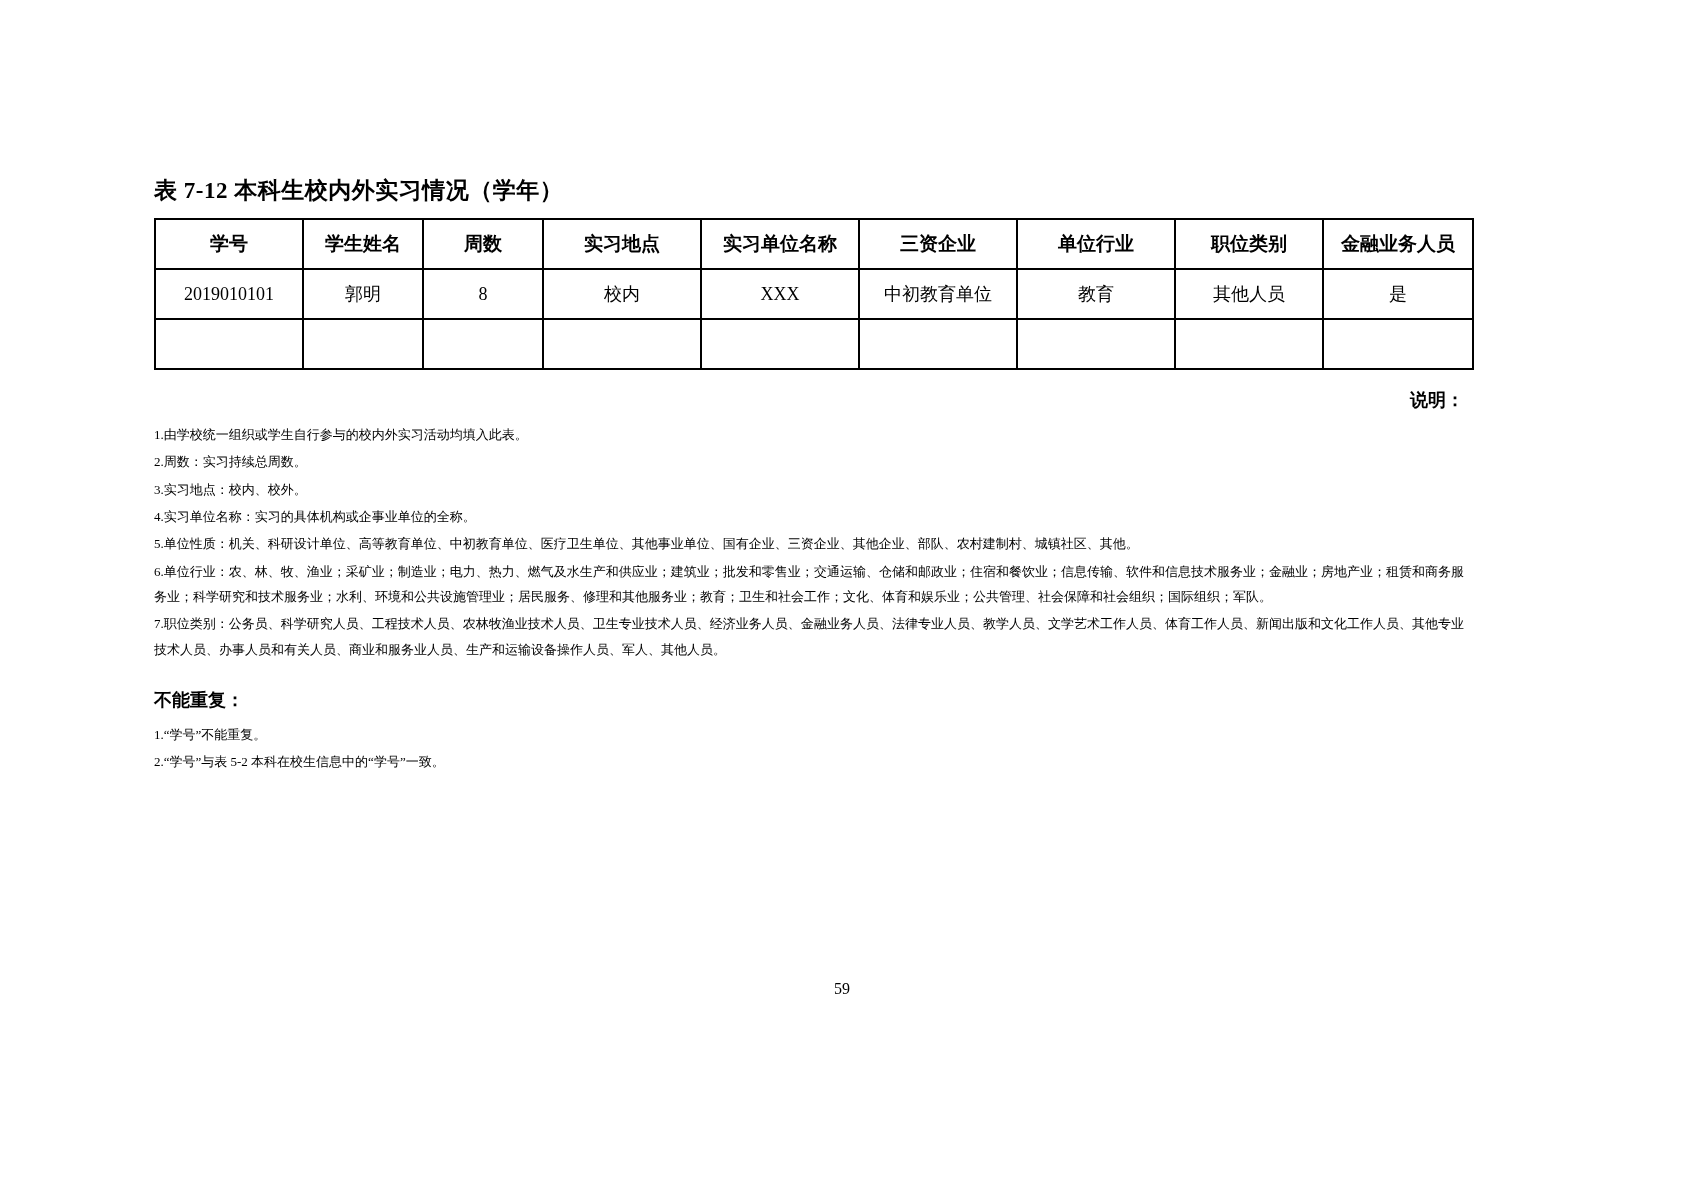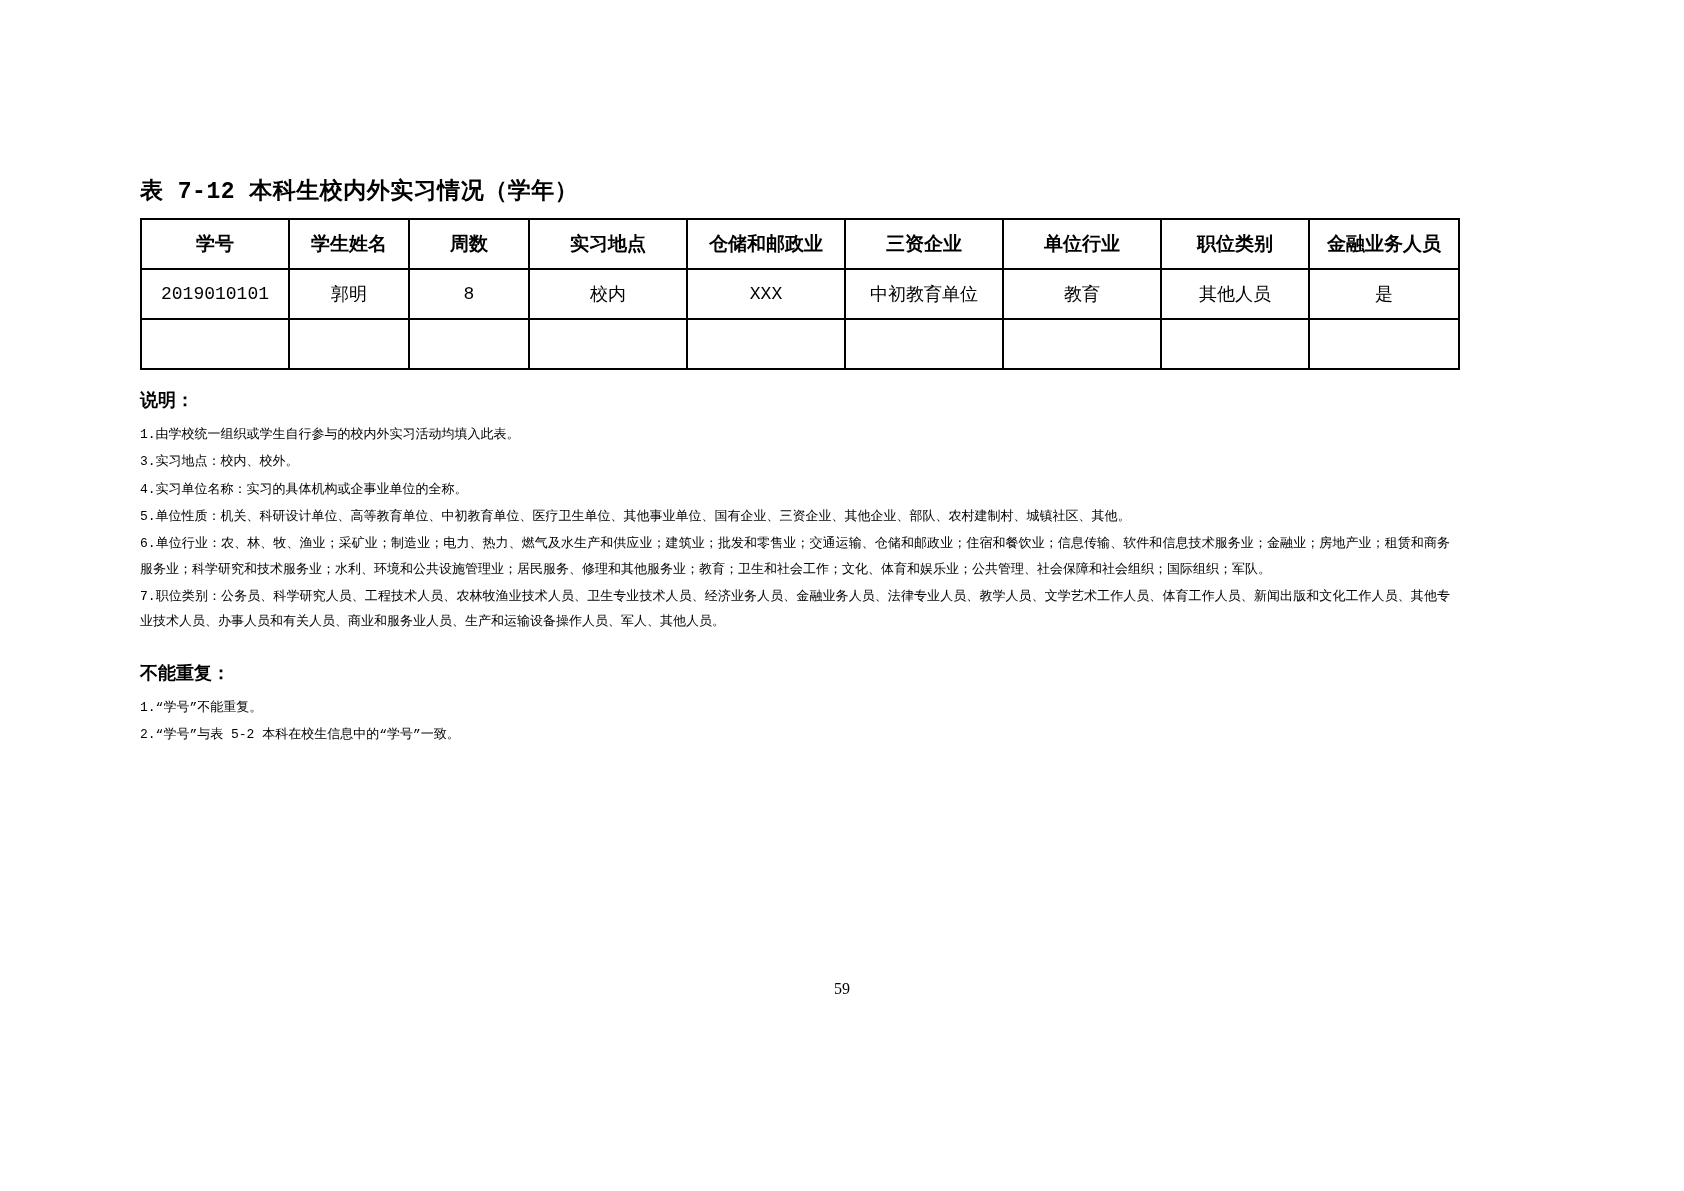--- a/index.html
+++ b/index.html
@@ -17,24 +17,23 @@
   }
   .page {
     position: absolute;
     left: 0;
     top: 0;
     width: 1684px;
     height: 1191px;
   }
   .content {
     position: absolute;
-    left: 140px;
+    left: 154px;
     top: 175px;
     width: 1310px;
-    font-family: Liberation Mono, monospace;
   }
   .doc-title {
     font-size: 23px;
     font-weight: bold;
     letter-spacing: 0.5px;
     margin-bottom: 12px;
   }
   table.data-table {
     border-collapse: collapse;
     width: 1298px;
@@ -56,20 +55,21 @@
   table.data-table td.empty-cell {
     height: 48px;
   }
   .notes {
     margin-top: 18px;
   }
   .note-heading {
     font-size: 18px;
     font-weight: bold;
     margin: 14px 0 10px 0;
+    text-align: right;
   }
   .note-line {
     font-size: 13px;
     line-height: 1.95;
     margin: 0 0 2px 0;
     text-align: justify;
   }
   .req-heading {
     font-size: 18px;
     font-weight: bold;
@@ -112,21 +112,21 @@
           <col class="col-7">
           <col class="col-8">
           <col class="col-9">
       </colgroup>
       <thead>
         <tr>
           <th>学号</th>
           <th>学生姓名</th>
           <th>周数</th>
           <th>实习地点</th>
-          <th>仓储和邮政业</th>
+          <th>实习单位名称</th>
           <th>三资企业</th>
           <th>单位行业</th>
           <th>职位类别</th>
           <th>金融业务人员</th>
         </tr>
       </thead>
       <tbody>
         <tr>
           <td>2019010101</td>
           <td>郭明</td>
@@ -148,20 +148,21 @@
           <td class="empty-cell"></td>
           <td class="empty-cell"></td>
           <td class="empty-cell"></td>
         </tr>
       </tbody>
     </table>
 
     <div class="notes">
       <div class="note-heading">说明：</div>
       <p class="note-line">1.由学校统一组织或学生自行参与的校内外实习活动均填入此表。</p>
+      <p class="note-line">2.周数：实习持续总周数。</p>
       <p class="note-line">3.实习地点：校内、校外。</p>
       <p class="note-line">4.实习单位名称：实习的具体机构或企事业单位的全称。</p>
       <p class="note-line">5.单位性质：机关、科研设计单位、高等教育单位、中初教育单位、医疗卫生单位、其他事业单位、国有企业、三资企业、其他企业、部队、农村建制村、城镇社区、其他。</p>
       <p class="note-line">6.单位行业：农、林、牧、渔业；采矿业；制造业；电力、热力、燃气及水生产和供应业；建筑业；批发和零售业；交通运输、仓储和邮政业；住宿和餐饮业；信息传输、软件和信息技术服务业；金融业；房地产业；租赁和商务服务业；科学研究和技术服务业；水利、环境和公共设施管理业；居民服务、修理和其他服务业；教育；卫生和社会工作；文化、体育和娱乐业；公共管理、社会保障和社会组织；国际组织；军队。</p>
       <p class="note-line">7.职位类别：公务员、科学研究人员、工程技术人员、农林牧渔业技术人员、卫生专业技术人员、经济业务人员、金融业务人员、法律专业人员、教学人员、文学艺术工作人员、体育工作人员、新闻出版和文化工作人员、其他专业技术人员、办事人员和有关人员、商业和服务业人员、生产和运输设备操作人员、军人、其他人员。</p>
     </div>
 
     <div class="requirements">
       <div class="req-heading">不能重复：</div>
       <p class="note-line">1.“学号”不能重复。</p>

